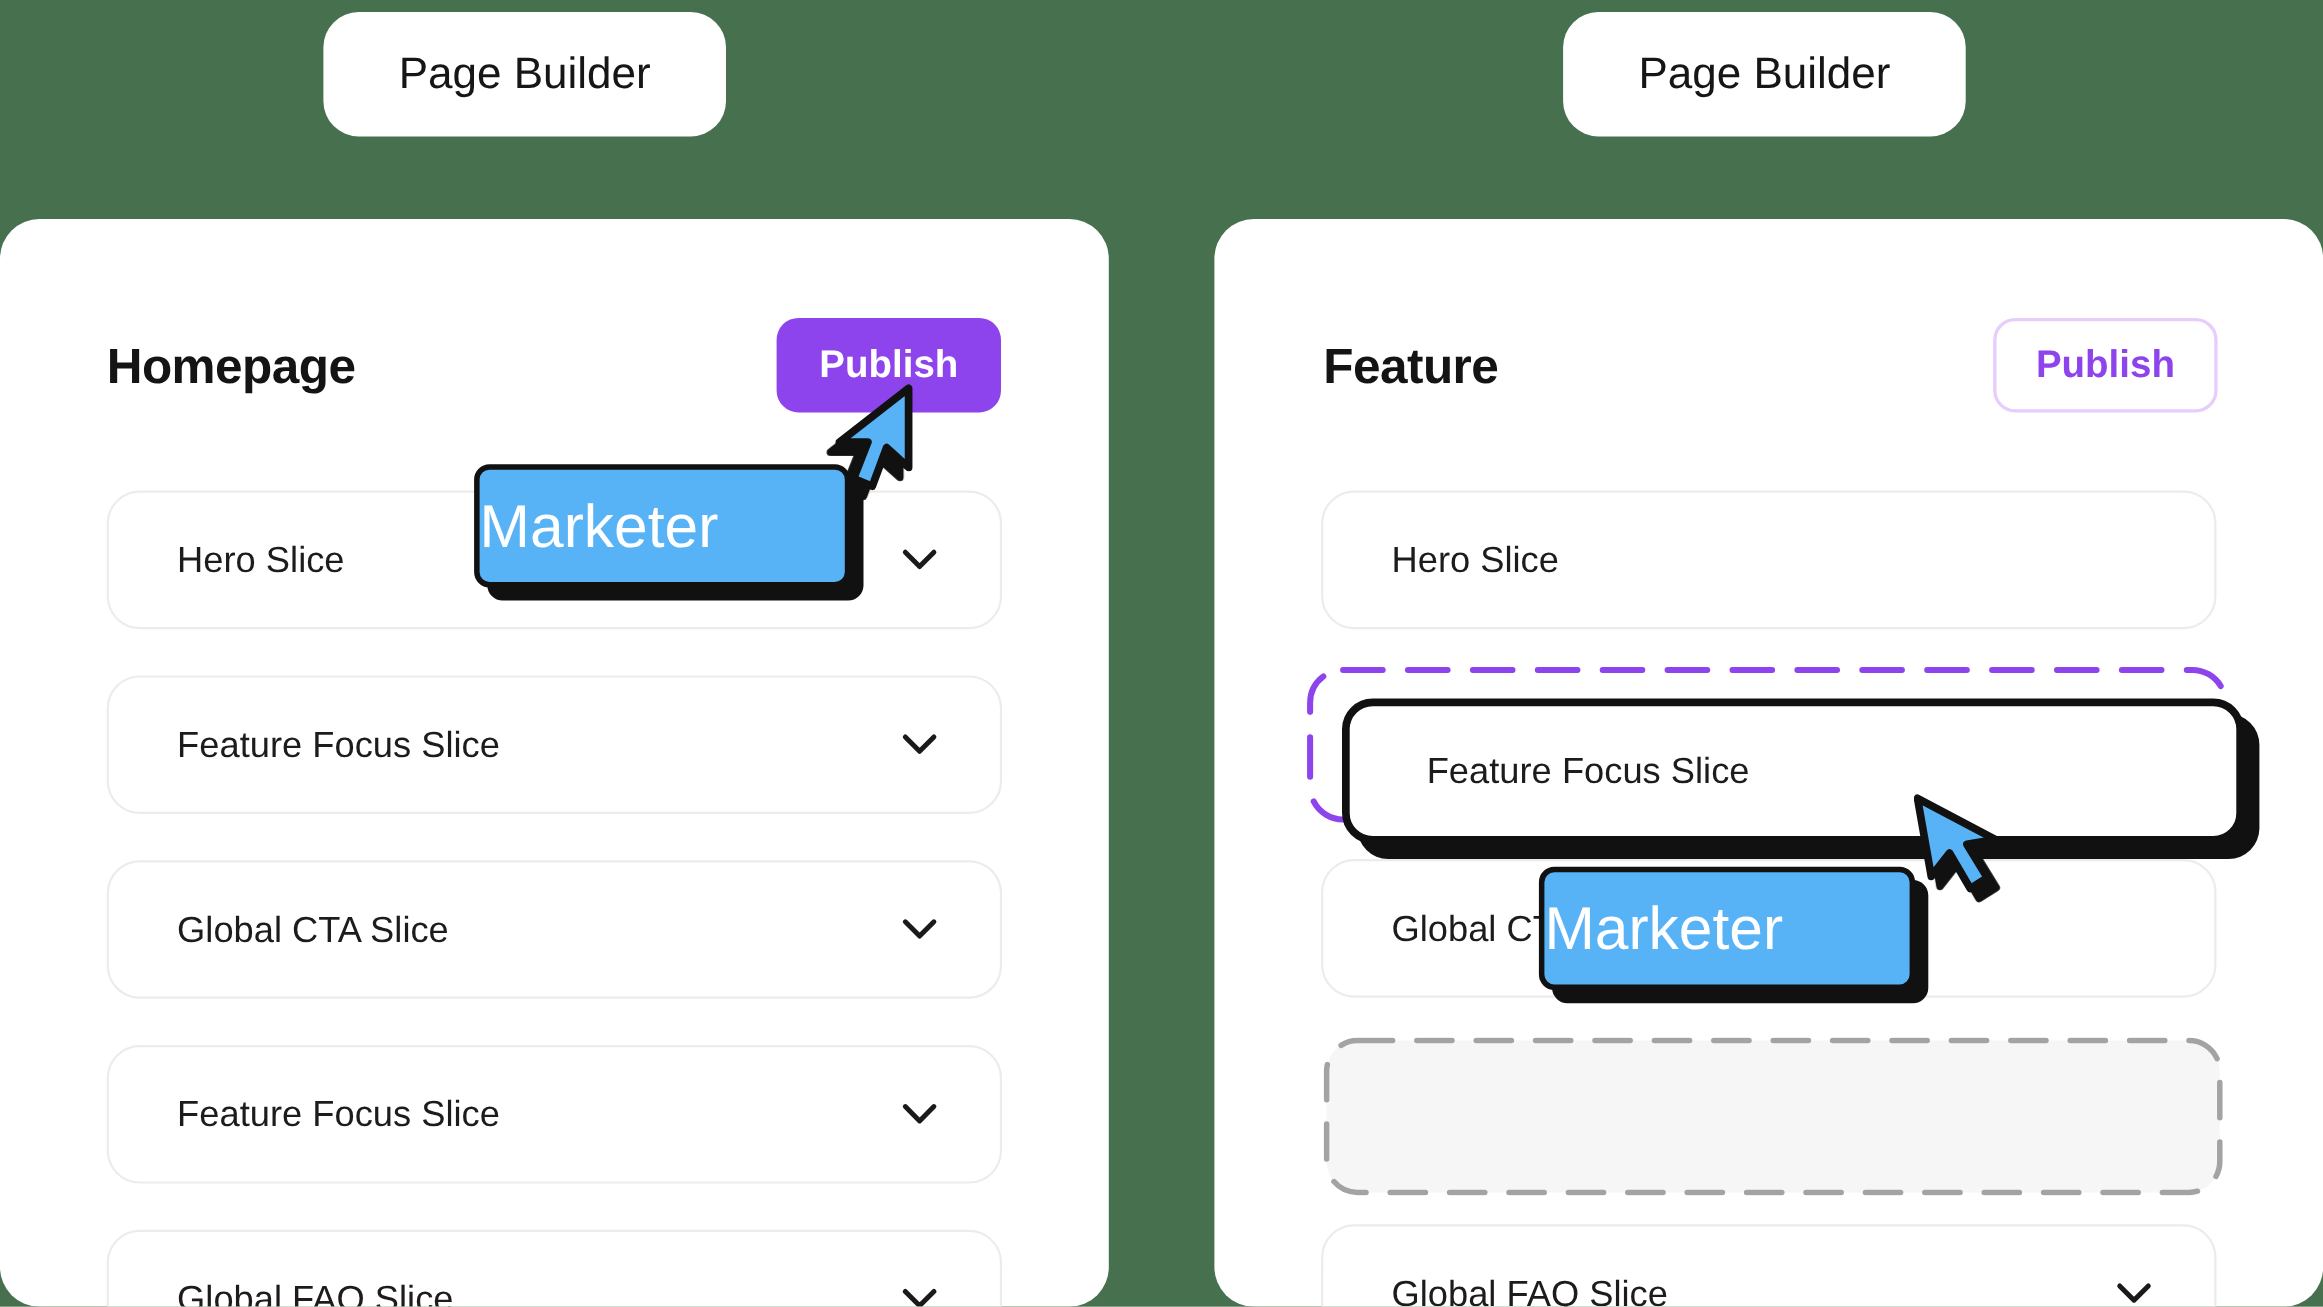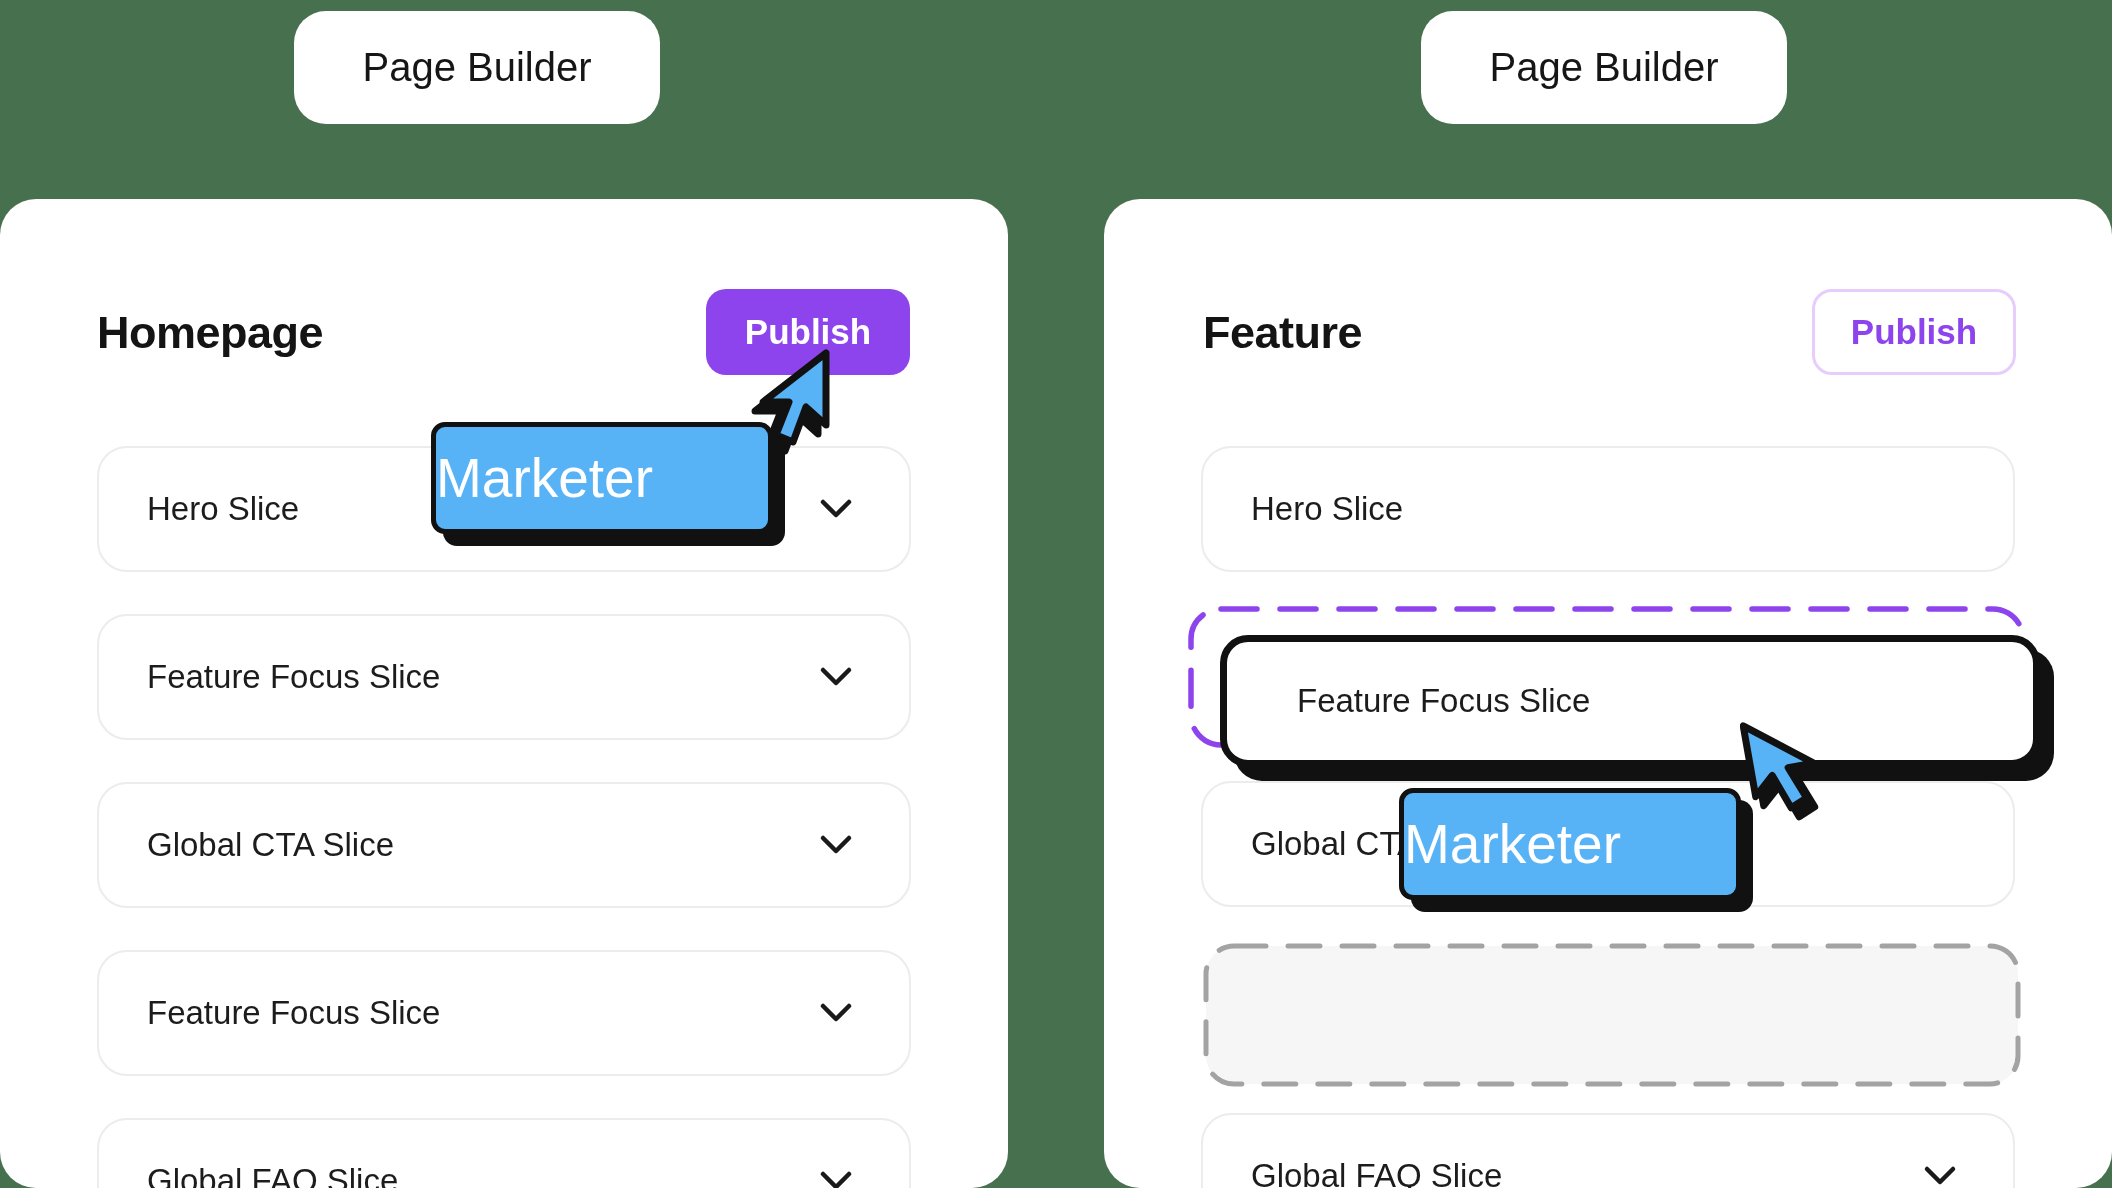--- a/index.html
+++ b/index.html
@@ -26,21 +26,21 @@
   }
   .publish-outline{
     position:absolute;width:204px;height:86px;border-radius:20px;background:#fff;
     color:#8E44EC;font-size:35px;font-weight:600;display:flex;align-items:center;
     justify-content:center;border:3px solid #E6CDFB;box-sizing:border-box;cursor:pointer;
   }
   .slice-row{
     position:absolute;left:97px;width:814px;height:126px;background:#fff;
     border:2px solid #ECECEC;border-radius:30px;box-sizing:border-box;
     display:flex;align-items:center;justify-content:space-between;
-    padding:0 56px 0 48px;
+    padding:0 56px 0 62px;
   }
   .slice-label{font-size:33px;color:#1C1C1C;white-space:nowrap;}
   .chev{flex:0 0 auto;}
   .tag{
     position:absolute;width:342px;height:112px;background:#57B2F6;
     border:5px solid #111;border-radius:14px;box-sizing:border-box;
     box-shadow:12px 12px 0 #111;display:flex;align-items:center;justify-content:flex-start;
     color:#fff;font-size:55px;font-weight:500;z-index:6;
   }
   .cursor{position:absolute;z-index:5;}

